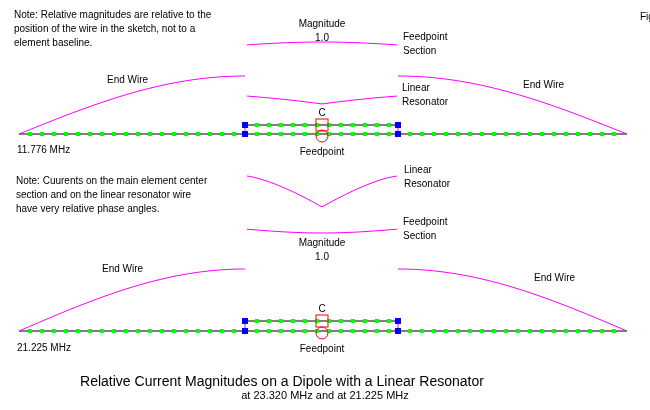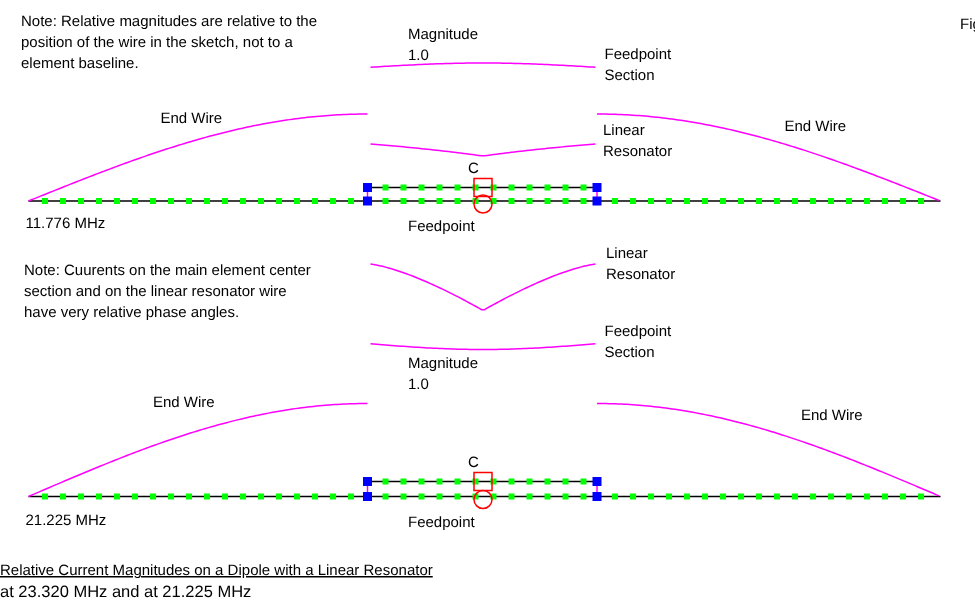--- a/index.html
+++ b/index.html
@@ -1,19 +1,19 @@
 <!DOCTYPE html>
 <html><head>
 <meta charset="utf-8">
 <style>
   html, body { margin: 0; padding: 0; background: #ffffff; }
   body { width: 650px; height: 410px; position: relative; overflow: hidden;
          font-family: "Liberation Sans", sans-serif; font-size: 10px; color: #000; }
   .txt { position: absolute; line-height: 14px; white-space: nowrap; }
-  .center { }
+  .center { text-align: center; }
   svg { position: absolute; left: 0; top: 0; }
 </style>
 </head>
 <body>
 
 <div class="txt" style="left:604px; top:10px;padding-left:36px;">Fig. 2</div>
 
 <div class="txt" style="left:14px; top:8px;">Note:  Relative magnitudes are relative to the</div>
 <div class="txt" style="left:14px; top:22px;">position of the wire in the sketch, not to a</div>
 <div class="txt" style="left:14px; top:36px;">element baseline.</div>
@@ -47,21 +47,21 @@
 <div class="txt center" style="left:272px; width:100px; top:236px;">Magnitude</div>
 <div class="txt center" style="left:272px; width:100px; top:250px;">1.0</div>
 
 <div class="txt" style="left:102px; top:262px;">End Wire</div>
 <div class="txt" style="left:534px; top:271px;">End Wire</div>
 
 <div class="txt center" style="left:312px; width:20px; top:302px;">C</div>
 <div class="txt center" style="left:272px; width:100px; top:342px;">Feedpoint</div>
 <div class="txt" style="left:17px; top:341px;">21.225 MHz</div>
 
-<div class="txt center" style="left:0; width:564px; top:374px; font-size:10px;text-decoration:underline;">Relative Current Magnitudes on a Dipole with a Linear Resonator</div>
+<div class="txt center" style="left:0; width:564px; top:374px; font-size:14px;">Relative Current Magnitudes on a Dipole with a Linear Resonator</div>
 <div class="txt center" style="left:0; width:650px; top:388px; font-size:11px;">at 23.320 MHz and at 21.225 MHz</div>
 
 <svg id="drawing" width="650" height="410">
     <line x1="19" y1="134" x2="627" y2="134" stroke="#000000" stroke-width="1"></line>
     <line x1="245" y1="125" x2="398" y2="125" stroke="#000000" stroke-width="1"></line>
     <line x1="245" y1="125" x2="245" y2="134" stroke="#ff00ff" stroke-width="1"></line>
     <line x1="398" y1="125" x2="398" y2="134" stroke="#ff00ff" stroke-width="1"></line>
     <rect x="28" y="132" width="4" height="4" fill="#00ff00"></rect>
     <rect x="40" y="132" width="4" height="4" fill="#00ff00"></rect>
     <rect x="52" y="132" width="4" height="4" fill="#00ff00"></rect>

